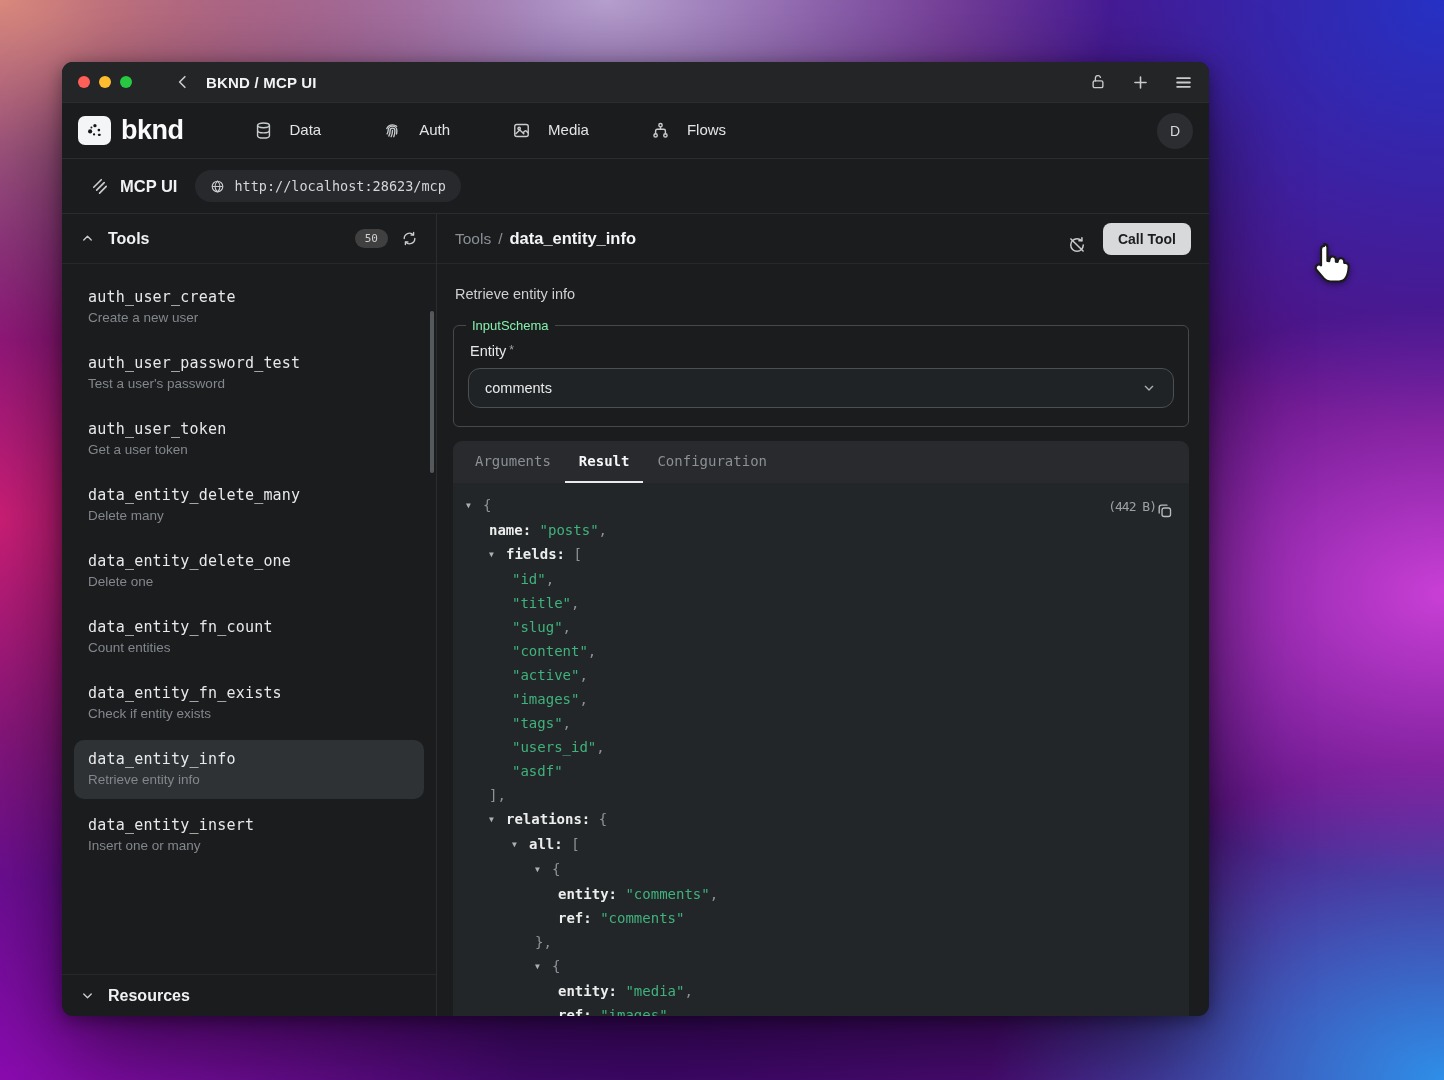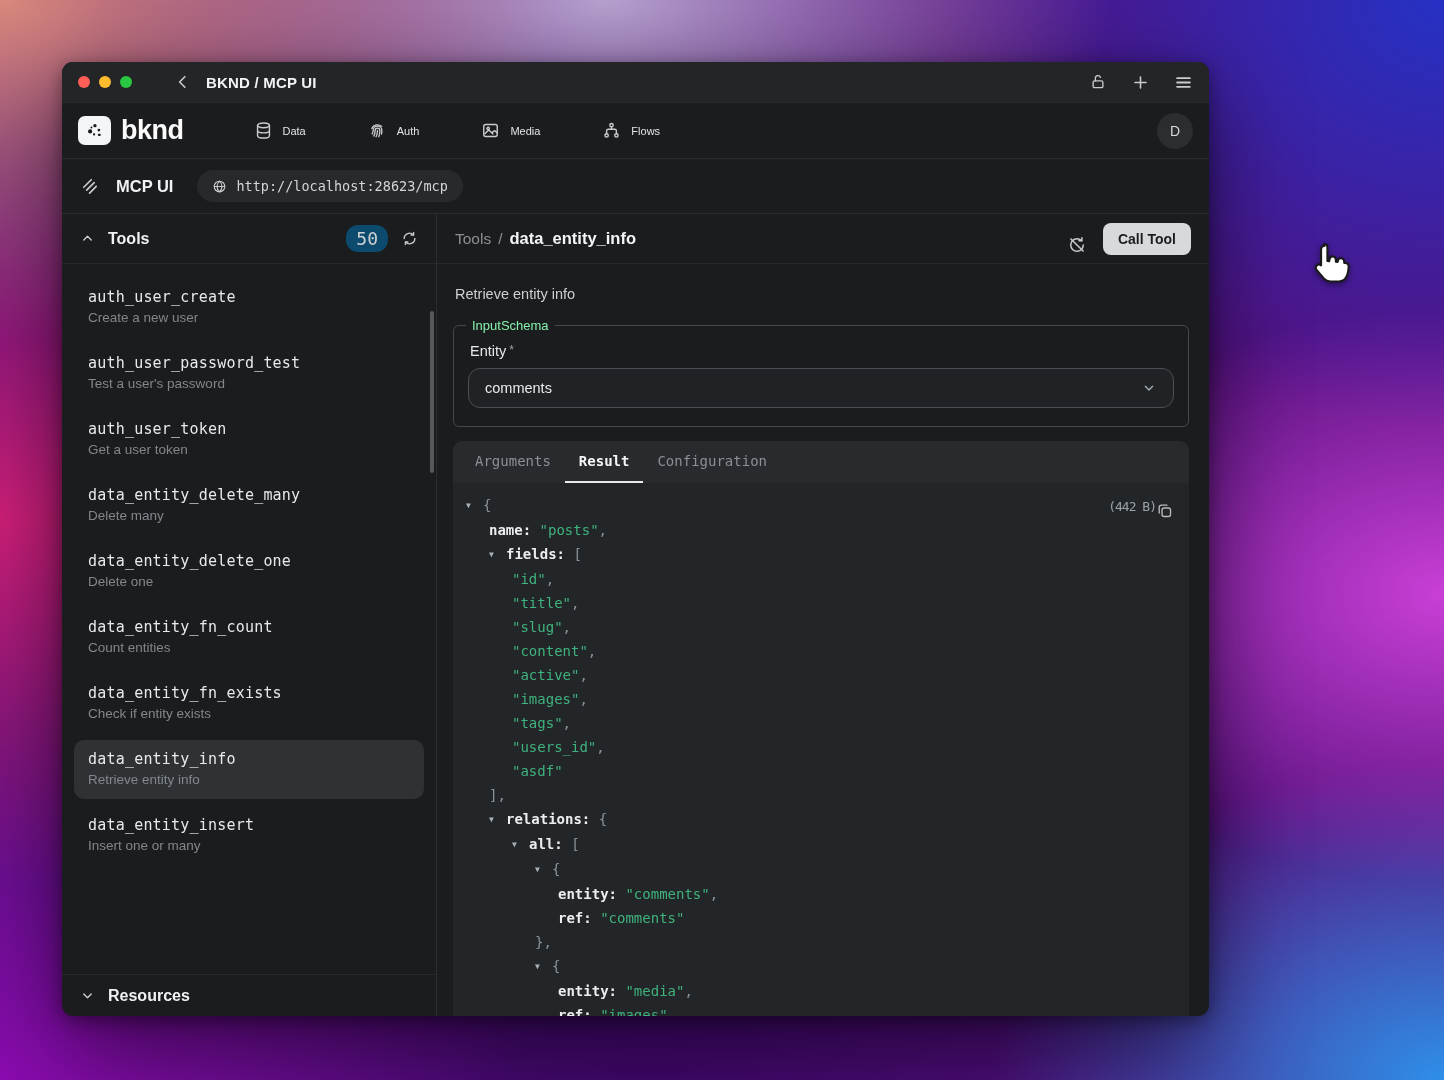--- a/index.html
+++ b/index.html
@@ -37,37 +37,37 @@
   .back-btn { margin-left:42px; }
   .win-title { margin-left:14px; font-weight:700; font-size:15px; letter-spacing:.2px; color:#f2f3f4; }
   .title-right { margin-left:auto; display:flex; align-items:center; gap:24px; }
 
   
   .navbar { height:56px; flex:0 0 56px; background:#1a1c1e; border-top:1px solid #2a2c2e; display:flex; align-items:center; padding:0 16px; }
   .brand { display:flex; align-items:center; gap:10px; }
   .brand-badge { width:33px; height:29px; background:#f4f5f6; border-radius:7px; display:flex; align-items:center; justify-content:center; }
   .brand-word { font-size:27px; font-weight:800; letter-spacing:-.5px; color:#fbfbfc; }
   .nav-items { display:flex; align-items:center; gap:62px; margin-left:70px; }
-  .nav-item { display:flex; align-items:center; gap:10px; cursor:pointer; color:#e2e4e6; font-size:11px; }
+  .nav-item { display:flex; gap:17px; cursor:pointer; color:#e2e4e6; font-size:15px; }
   .avatar { margin-left:auto; width:36px; height:36px; border-radius:50%; background:#2b2d30; display:flex; align-items:center; justify-content:center; font-size:14px; color:#d6d8da; }
 
   
-  .mcpbar { height:55px; flex:0 0 55px; border-top:1px solid #2a2c2e; display:flex; align-items:center; padding:0 18px; gap:16px; }
+  .mcpbar { height:55px; flex:0 0 55px; border-top:1px solid #2a2c2e; display:flex; align-items:center; padding:0 28px; gap:10px; }
   .mcp-title { font-weight:800; font-size:16.5px; color:#f0f1f2; }
   .url-pill { margin-left:8px; display:flex; align-items:center; gap:9px; background:#27292c; border-radius:17px; padding:8px 15px; }
   .url-text { font-family:"DejaVu Sans Mono", monospace; font-size:13.5px; color:#d3d5d7; }
 
   
   .content { flex:1; display:flex; min-height:0; border-top:1px solid #2a2c2e; }
 
   
   .sidebar { width:375px; flex:0 0 375px; border-right:1px solid #2a2c2e; display:flex; flex-direction:column; position:relative; }
   .side-header { height:50px; flex:0 0 50px; border-bottom:1px solid #26282b; display:flex; align-items:center; padding:0 18px; gap:13px; }
   .side-title { font-weight:700; font-size:16px; color:#f0f1f2; }
-  .count-badge { margin-left:auto; background:#0c4a6e; border-radius:12px; padding:3px 10px; font-family:"DejaVu Sans Mono", monospace; font-size:18px; color:#cfd2d4; }
+  .count-badge { margin-left:auto; background:#404040; border-radius:12px; padding:3px 10px; font-family:"DejaVu Sans Mono", monospace; font-size:11px; color:#cfd2d4; }
   .tools-list { flex:1; overflow:hidden; padding:14px 12px 0 12px; }
   .tool-item { padding:10px 14px 12px 14px; border-radius:10px; margin-bottom:7px; cursor:pointer; }
   .tool-item.selected { background:#2f3235; }
   .tool-name { font-family:"DejaVu Sans Mono", monospace; font-size:15px; color:#e8e9ea; letter-spacing:.2px; }
   .tool-desc { margin-top:4px; font-size:13.5px; color:#83878c; }
   .side-footer { flex:0 0 42px; border-top:1px solid #26282b; display:flex; align-items:center; padding:0 18px; gap:13px; }
   .side-scroll { position:absolute; right:2px; top:97px; width:4px; height:162px; border-radius:2px; background:#55595d; }
 
   
   .main { flex:1; display:flex; flex-direction:column; min-width:0; }

